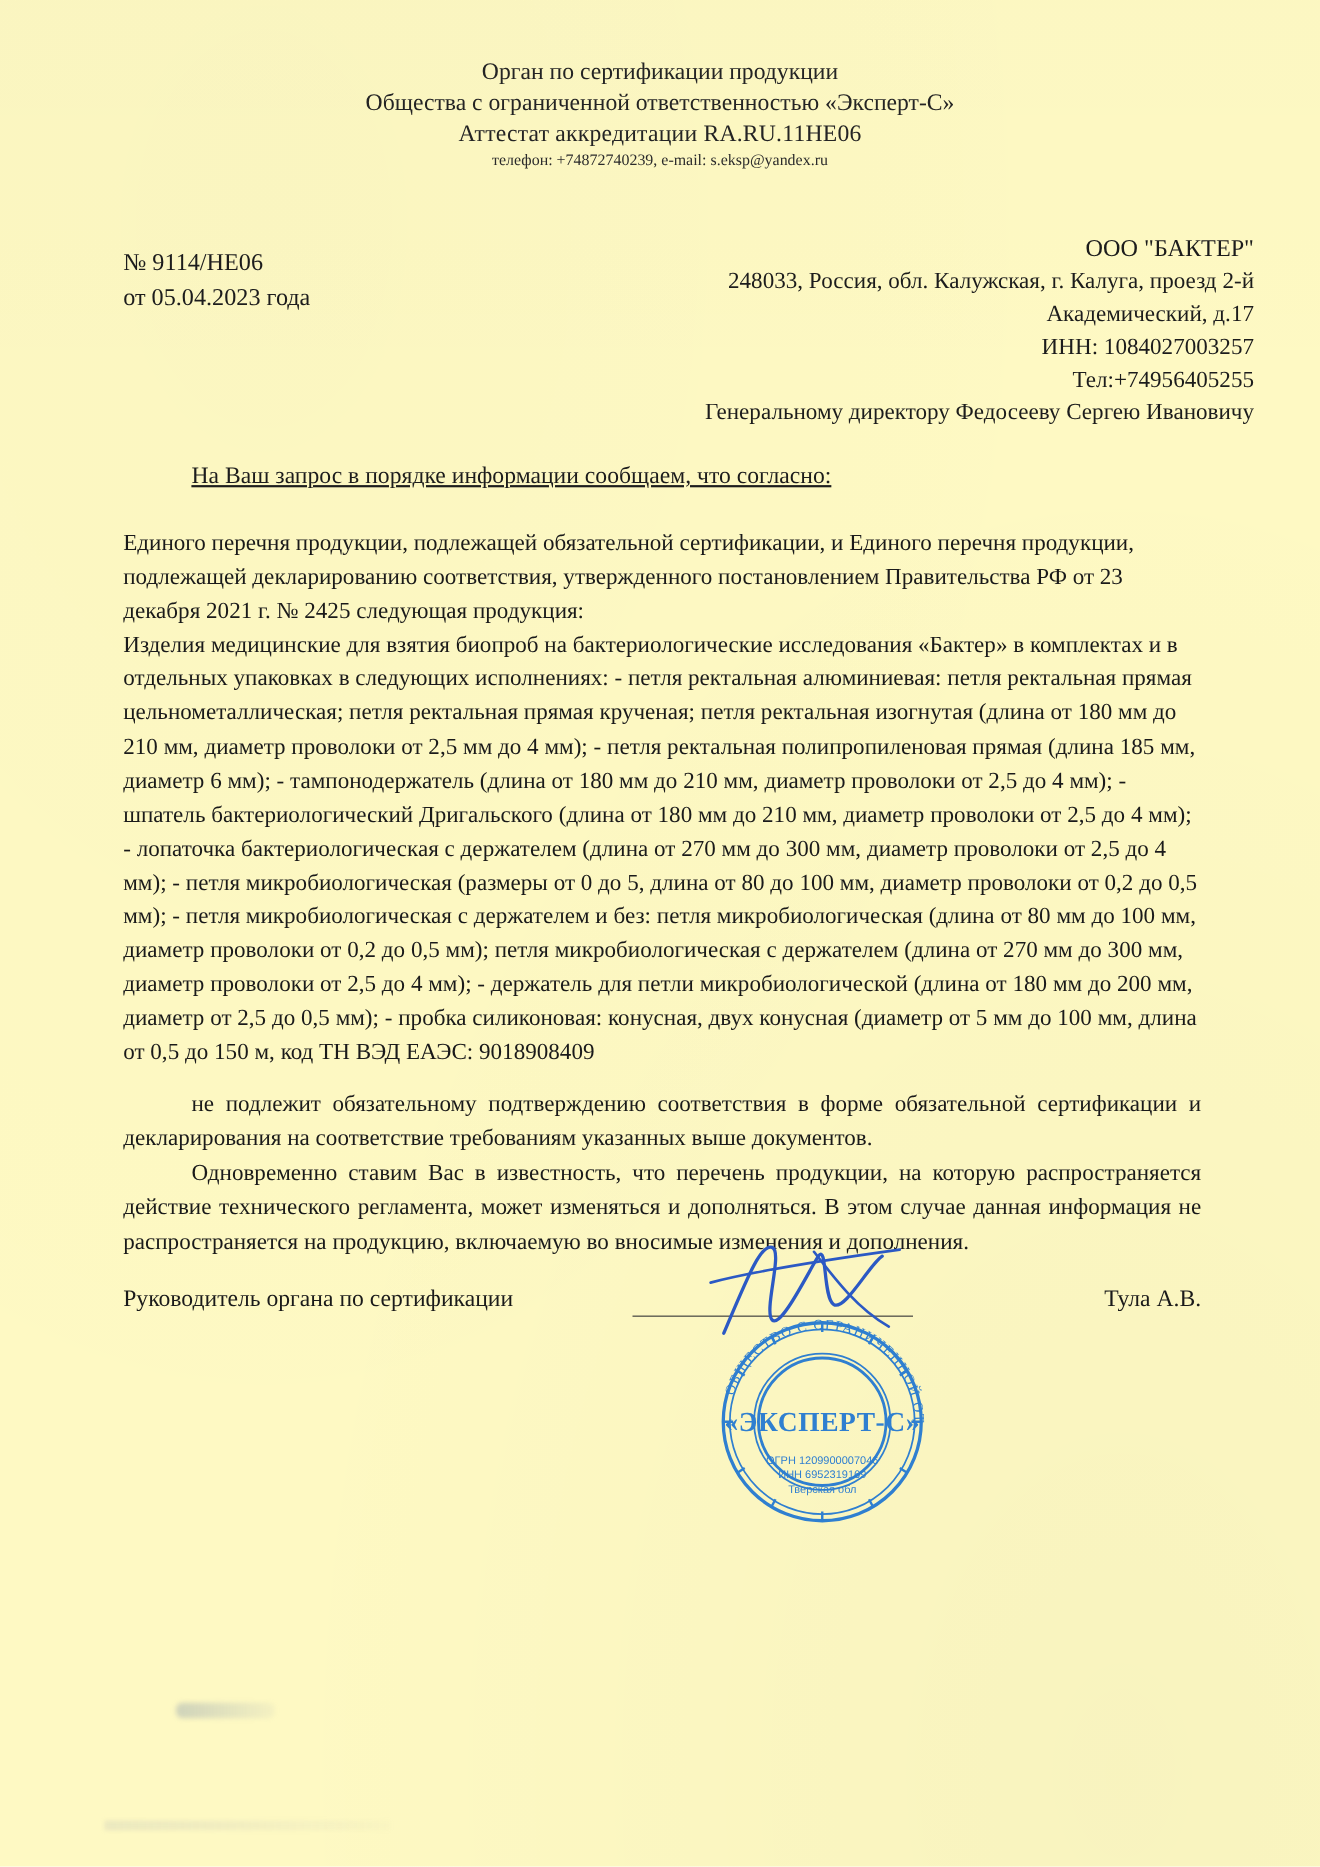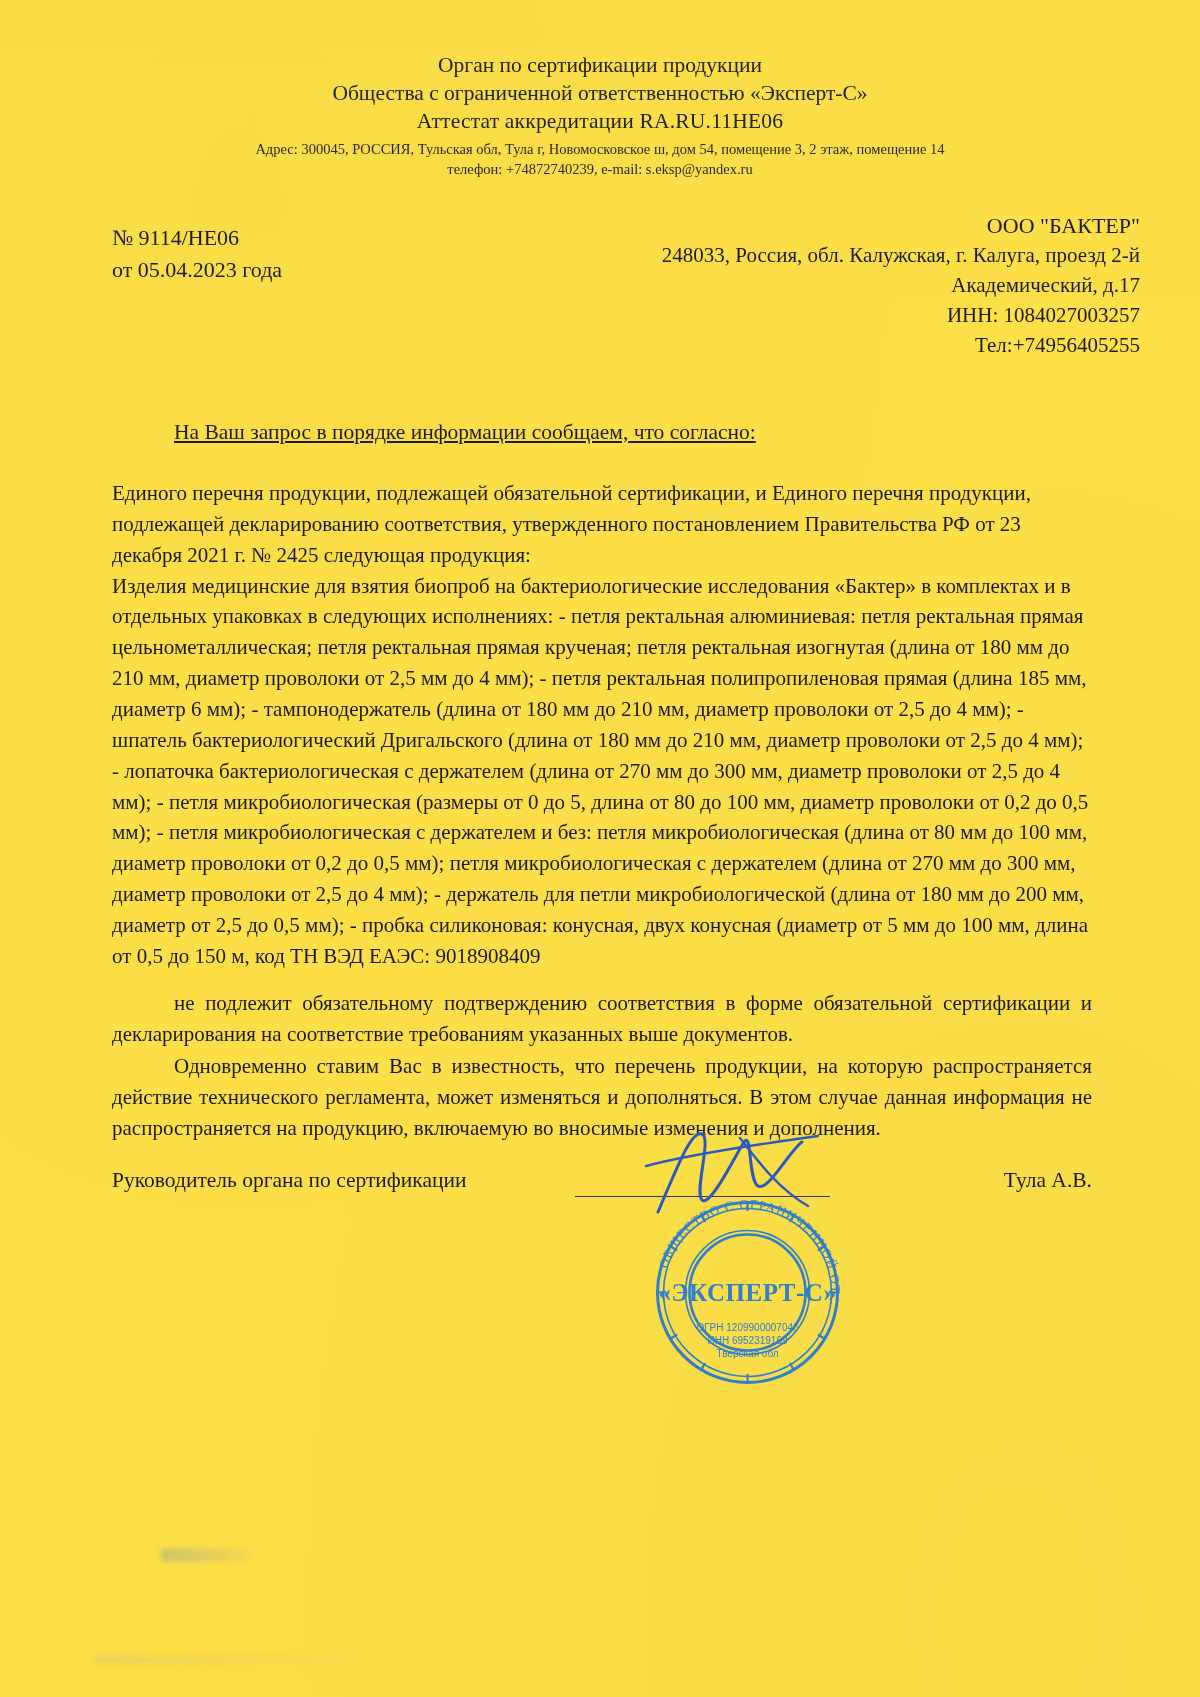--- a/index.html
+++ b/index.html
@@ -11,21 +11,21 @@
     width: 1200px;
     height: 1697px;
     position: relative;
     font-family: "Liberation Serif", "DejaVu Serif", serif;
     color: #1a1a1a;
     overflow: hidden;
   }
   .page {
     position: absolute;
     inset: 0;
-    background: #fde047;
+    background: #fef9c3;
   }
   
   .scan-shade {
     position: absolute;
     inset: 0;
     background:
       radial-gradient(ellipse at 20% 12%, rgba(0,0,0,0.012), rgba(0,0,0,0) 60%),
       radial-gradient(ellipse at 85% 95%, rgba(0,0,0,0.022), rgba(0,0,0,0) 55%),
       linear-gradient(180deg, rgba(0,0,0,0.006), rgba(0,0,0,0.0) 25%);
     pointer-events: none;
@@ -184,35 +184,35 @@
 <body>
 
 <div class="page">
 
   <div class="scan-shade"></div>
 
   <div class="header">
     <div class="h-line1">Орган по сертификации продукции</div>
     <div class="h-line2">Общества с ограниченной ответственностью «Эксперт-С»</div>
     <div class="h-line3">Аттестат аккредитации RA.RU.11НЕ06</div>
-    <div class="h-addr">Адрес: 300045, РОССИЯ, Тульская обл, Тула г, Новомосковское ш, дом 54, помещение 3, 2 этаж, помещение 14</div>
     <div class="h-phone">телефон: +74872740239, e-mail: s.eksp@yandex.ru</div>
   </div>
 
   <div class="meta-left">
     <div>№ 9114/НЕ06</div>
     <div>от 05.04.2023 года</div>
   </div>
 
   <div class="meta-right">
     <div class="org">ООО "БАКТЕР"</div>
     <div>248033, Россия, обл. Калужская, г. Калуга, проезд 2-й</div>
     <div>Академический, д.17</div>
     <div>ИНН: 1084027003257</div>
     <div>Тел:+74956405255</div>
+    <div>Генеральному директору Федосееву Сергею Ивановичу</div>
   </div>
 
   <div class="intro">На Ваш запрос в порядке информации сообщаем, что согласно:</div>
 
   <div class="body-block">
     <p class="p-reg">Единого перечня продукции, подлежащей обязательной сертификации, и Единого перечня продукции, подлежащей декларированию соответствия, утвержденного постановлением Правительства РФ от 23 декабря 2021 г. № 2425 следующая продукция:</p>
     <p class="p-prod">Изделия медицинские для взятия биопроб на бактериологические исследования «Бактер» в комплектах и в отдельных упаковках в следующих исполнениях: - петля ректальная алюминиевая: петля ректальная прямая цельнометаллическая; петля ректальная прямая крученая; петля ректальная изогнутая (длина от 180 мм до 210 мм, диаметр проволоки от 2,5 мм до 4 мм); - петля ректальная полипропиленовая прямая (длина 185 мм, диаметр 6 мм); - тампонодержатель (длина от 180 мм до 210 мм, диаметр проволоки от 2,5 до 4 мм); - шпатель бактериологический Дригальского (длина от 180 мм до 210 мм, диаметр проволоки от 2,5 до 4 мм); - лопаточка бактериологическая с держателем (длина от 270 мм до 300 мм, диаметр проволоки от 2,5 до 4 мм); - петля микробиологическая (размеры от 0 до 5, длина от 80 до 100 мм, диаметр проволоки от 0,2 до 0,5 мм); - петля микробиологическая с держателем и без: петля микробиологическая (длина от 80 мм до 100 мм, диаметр проволоки от 0,2 до 0,5 мм); петля микробиологическая с держателем (длина от 270 мм до 300 мм, диаметр проволоки от 2,5 до 4 мм); - держатель для петли микробиологической (длина от 180 мм до 200 мм, диаметр от 2,5 до 0,5 мм); - пробка силиконовая: конусная, двух конусная (диаметр от 5 мм до 100 мм, длина от 0,5 до 150 м, код ТН ВЭД ЕАЭС: 9018908409</p>
   </div>
 
   <div class="tail-block">

